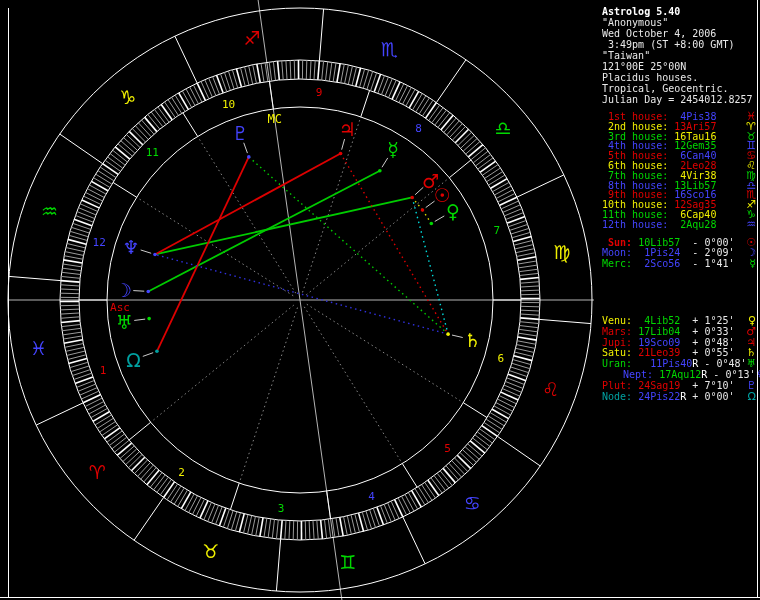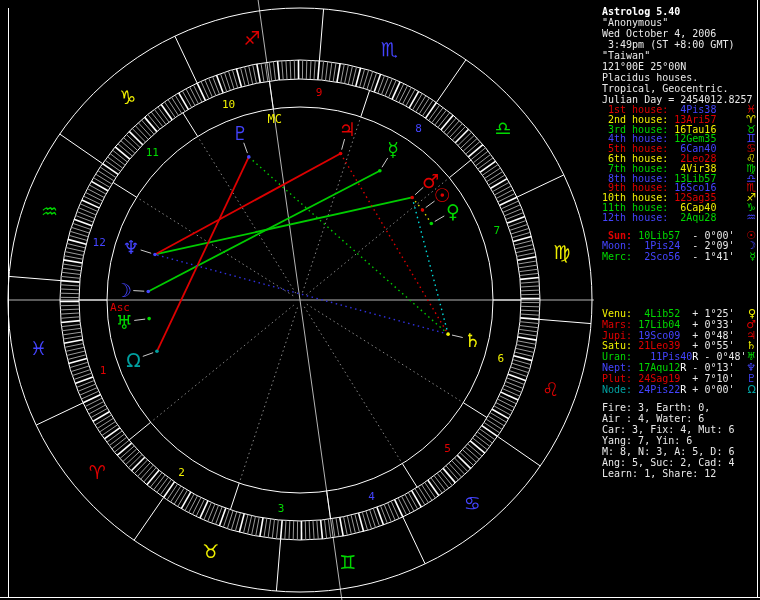--- a/index.html
+++ b/index.html
@@ -6,21 +6,21 @@
   #app{position:relative;width:760px;height:600px;background:#000;overflow:hidden;
        font-family:"DejaVu Sans Mono",monospace;}
   .border{position:absolute;background:#fff;}
   #border-left{left:8px;top:8px;width:1px;height:590px;}
   #border-bottom{left:0px;top:597px;width:760px;height:1px;}
   #border-right{left:757px;top:0px;width:1px;height:598px;}
   #wheel-pane{position:absolute;left:0;top:0;width:600px;height:600px;}
   #sidebar{position:absolute;left:602px;top:6px;width:154px;color:#e8e8e8;}
   .tline{white-space:pre;font-size:10px;line-height:11px;}
   #header-lines .tline:first-child{font-weight:bold;color:#ffffff;}
-  #house-table{margin-top:0;}
+  #house-table{margin-top:7px;}
   #house-table .trow{display:flex;white-space:pre;font-size:10px;line-height:9.8px;align-items:baseline;}
   #planet-table{margin-top:8px;}
   #planet-table .trow{display:flex;white-space:pre;font-size:10px;line-height:10.8px;align-items:baseline;}
   .gl{margin-left:auto;font-family:"DejaVu Sans",sans-serif;font-size:11px;line-height:9px;}
   #stats-lines{margin-top:7px;}
   svg text{font-family:"DejaVu Sans",sans-serif;}
   svg text.mono{font-family:"DejaVu Sans Mono",monospace;}
 </style>
 </head>
 <body>
@@ -526,31 +526,22 @@
       </div>
     <div id="planet-table">
         <div class="trow"><span style="color: rgb(224, 0, 0); font-weight: bold;"> Sun:</span><span> </span><span style="color: rgb(0, 216, 0);">10Lib57</span><span style="color: rgb(255, 255, 255);"> </span><span> </span><span style="color: rgb(232, 232, 232); text-align: right;">- 0°00'</span><span class="gl" style="color: rgb(224, 0, 0);">☉</span></div>
         <div class="trow"><span style="color: rgb(68, 68, 255);">Moon:</span><span> </span><span style="color: rgb(68, 68, 255);"> 1Pis24</span><span style="color: rgb(255, 255, 255);"> </span><span> </span><span style="color: rgb(232, 232, 232);">- 2°09'</span><span class="gl" style="color: rgb(68, 68, 255);">☽</span></div>
         <div class="trow"><span style="color: rgb(0, 216, 0);">Merc:</span><span> </span><span style="color: rgb(68, 68, 255);"> 2Sco56</span><span style="color: rgb(255, 255, 255);"> </span><span> </span><span style="color: rgb(232, 232, 232);">- 1°41'</span><span class="gl" style="color: rgb(0, 216, 0);">☿</span></div>
         <div class="trow"><span style="color: rgb(240, 240, 0);">Venu:</span><span> </span><span style="color: rgb(0, 216, 0); margin-top: 46px;"> 4Lib52</span><span style="color: rgb(255, 255, 255);"> </span><span> </span><span style="color: rgb(232, 232, 232);">+ 1°25'</span><span class="gl" style="color: rgb(240, 240, 0);">♀</span></div>
         <div class="trow"><span style="color: rgb(224, 0, 0);">Mars:</span><span> </span><span style="color: rgb(0, 216, 0);">17Lib04</span><span style="color: rgb(255, 255, 255);"> </span><span> </span><span style="color: rgb(232, 232, 232);">+ 0°33'</span><span class="gl" style="color: rgb(224, 0, 0);">♂</span></div>
         <div class="trow"><span style="color: rgb(224, 0, 0);">Jupi:</span><span> </span><span style="color: rgb(68, 68, 255);">19Sco09</span><span style="color: rgb(255, 255, 255);"> </span><span> </span><span style="color: rgb(232, 232, 232); text-align: right;">+ 0°48'</span><span class="gl" style="color: rgb(224, 0, 0);">♃</span></div>
         <div class="trow"><span style="color: rgb(240, 240, 0);">Satu:</span><span> </span><span style="color: rgb(224, 0, 0);">21Leo39</span><span style="color: rgb(255, 255, 255);"> </span><span> </span><span style="color: rgb(232, 232, 232);">+ 0°55'</span><span class="gl" style="color: rgb(240, 240, 0);">♄</span></div>
         <div class="trow"><span style="color: rgb(0, 216, 0);">Uran:</span><span> </span><span style="color: rgb(68, 68, 255); margin-left: 12px;">11Pis40</span><span style="color: rgb(255, 255, 255);">R</span><span> </span><span style="color: rgb(232, 232, 232);">- 0°48'</span><span class="gl" style="color: rgb(0, 216, 0);">♅</span></div>
-        <div class="trow"><span style="color: rgb(68, 68, 255);">Nept:</span><span> </span><span style="color: rgb(0, 216, 0);">17Aqu12</span><span style="color: rgb(255, 255, 255);">R</span><span> </span><span style="color: rgb(232, 232, 232);">- 0°13'</span><span class="gl" style="color: rgb(68, 68, 255);">♆</span></div>
+        <div class="trow"><span style="color: rgb(68, 68, 255); margin-left: 21px;">Nept:</span><span> </span><span style="color: rgb(0, 216, 0);">17Aqu12</span><span style="color: rgb(255, 255, 255);">R</span><span> </span><span style="color: rgb(232, 232, 232);">- 0°13'</span><span class="gl" style="color: rgb(68, 68, 255);">♆</span></div>
         <div class="trow"><span style="color: rgb(224, 0, 0);">Plut:</span><span> </span><span style="color: rgb(224, 0, 0);">24Sag19</span><span style="color: rgb(255, 255, 255);"> </span><span> </span><span style="color: rgb(232, 232, 232);">+ 7°10'</span><span class="gl" style="color: rgb(68, 68, 255);">♇</span></div>
         <div class="trow"><span style="color: rgb(0, 160, 160);">Node:</span><span> </span><span style="color: rgb(68, 68, 255);">24Pis22</span><span style="color: rgb(255, 255, 255);">R</span><span> </span><span style="color: rgb(232, 232, 232);">+ 0°00'</span><span class="gl" style="color: rgb(0, 160, 160);">Ω</span></div>
-      </div>
-    <div id="stats-lines">
-        <div class="tline">Fire: 3, Earth: 0,</div>
-        <div class="tline">Air : 4, Water: 6</div>
-        <div class="tline">Car: 3, Fix: 4, Mut: 6</div>
-        <div class="tline">Yang: 7, Yin: 6</div>
-        <div class="tline">M: 8, N: 3, A: 5, D: 6</div>
-        <div class="tline">Ang: 5, Suc: 2, Cad: 4</div>
-        <div class="tline">Learn: 1, Share: 12</div>
       </div>
   </div>
 
   <div class="border" id="border-left"></div>
   <div class="border" id="border-bottom"></div>
   <div class="border" id="border-right"></div>
 </div>
 
 </body></html>

